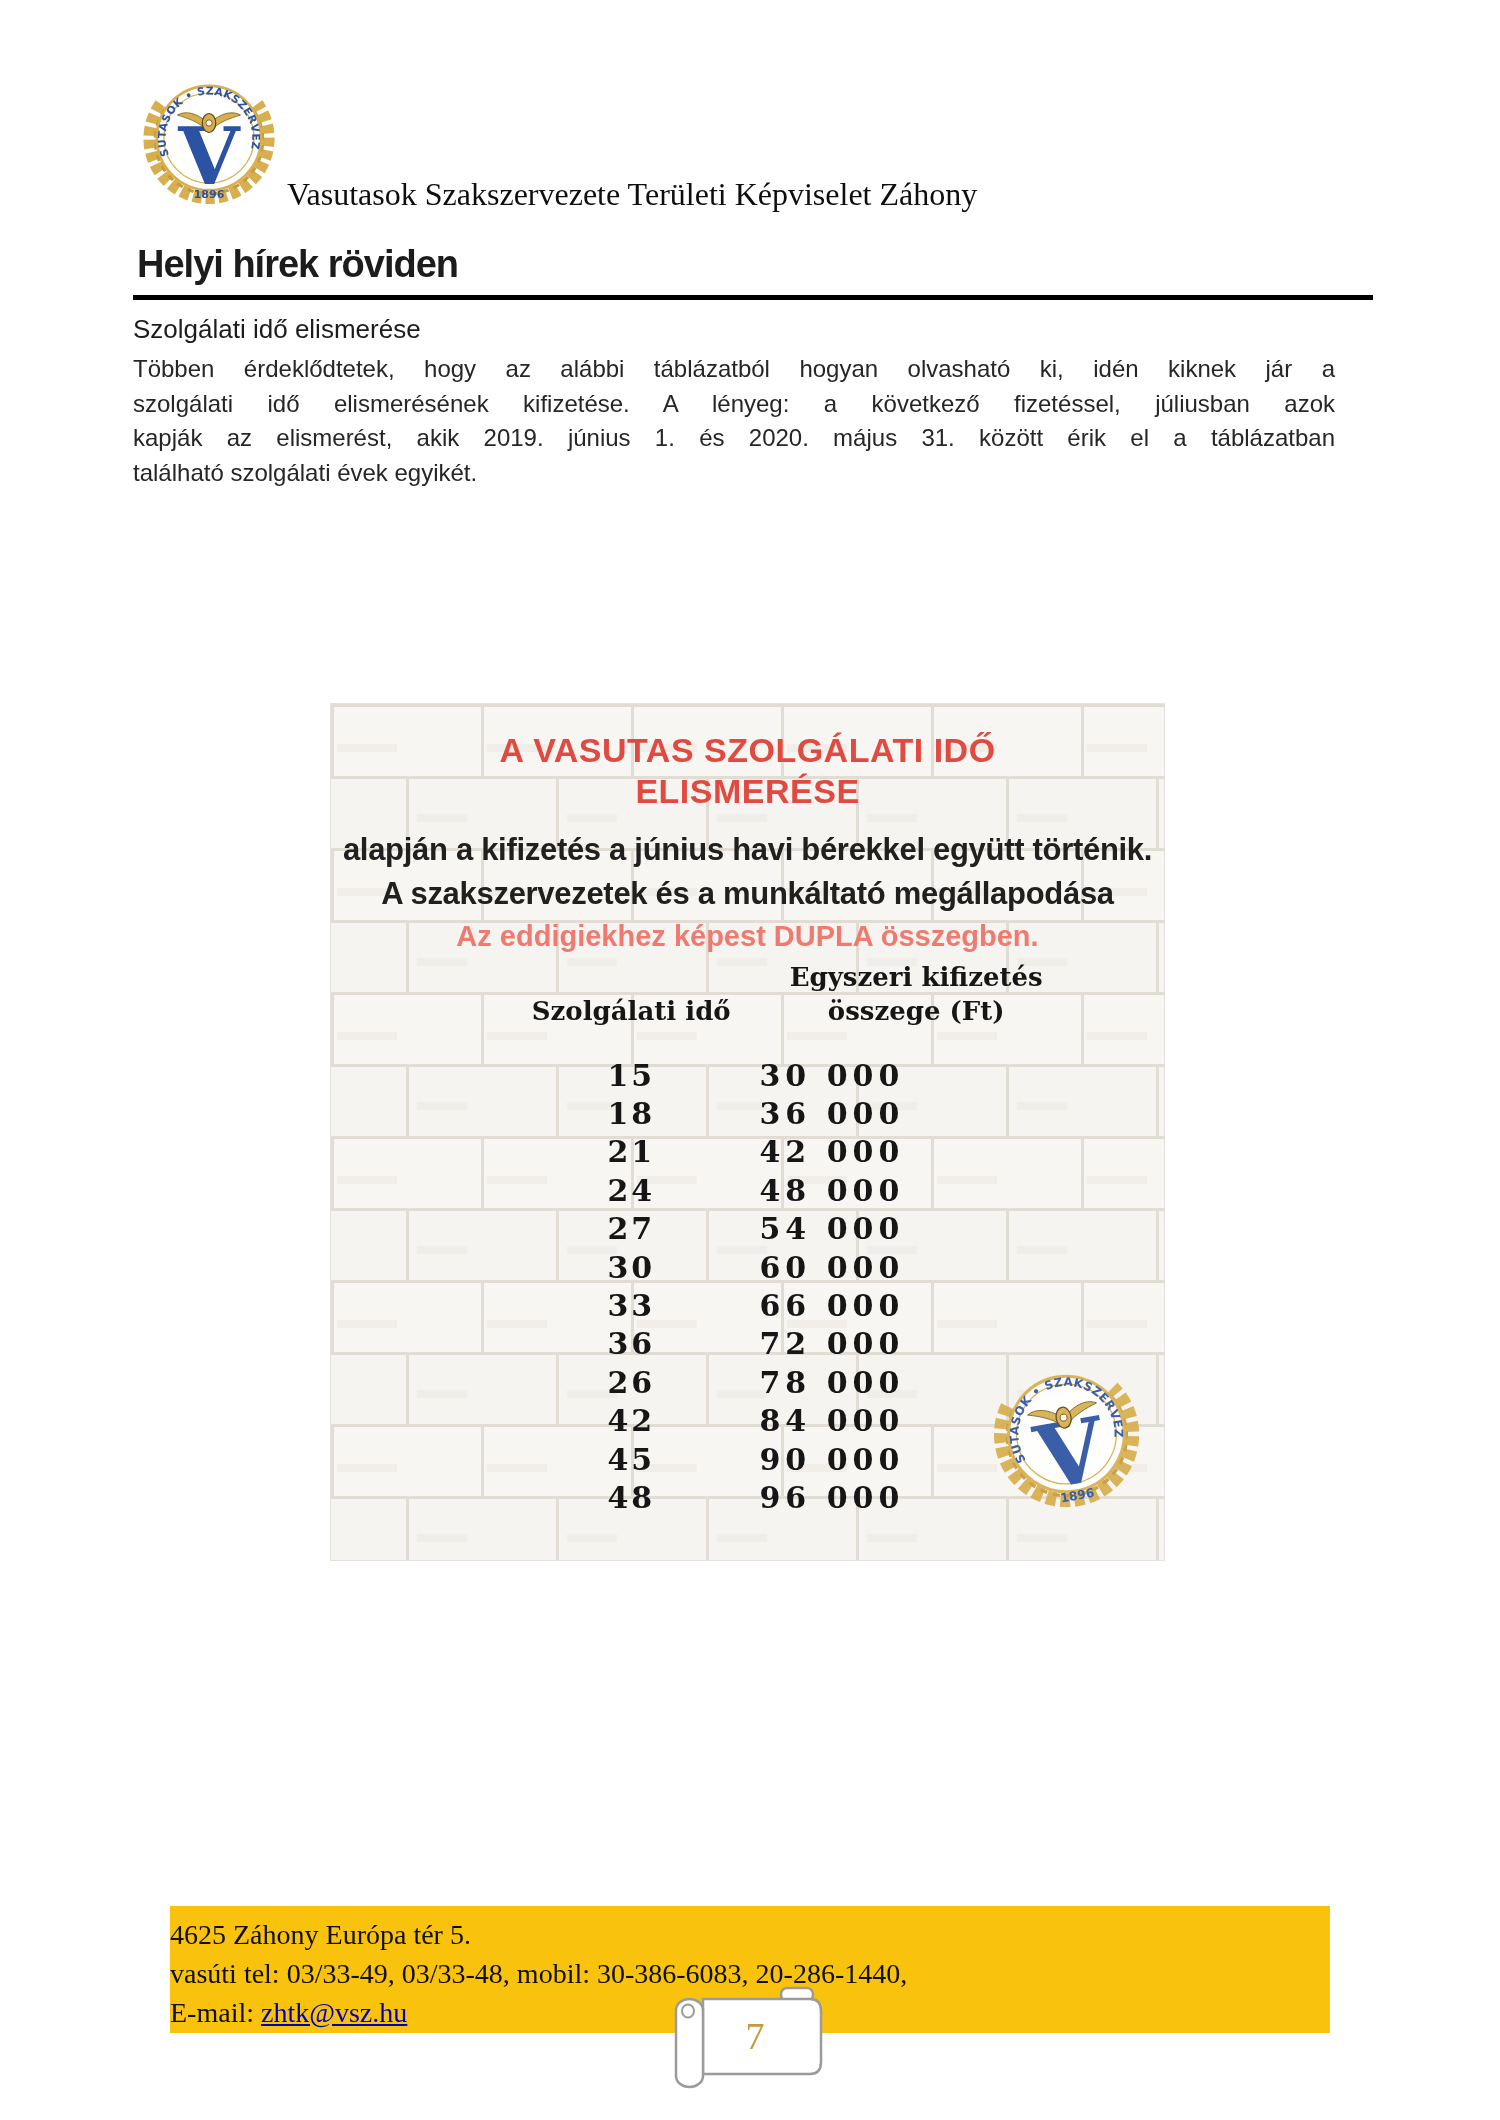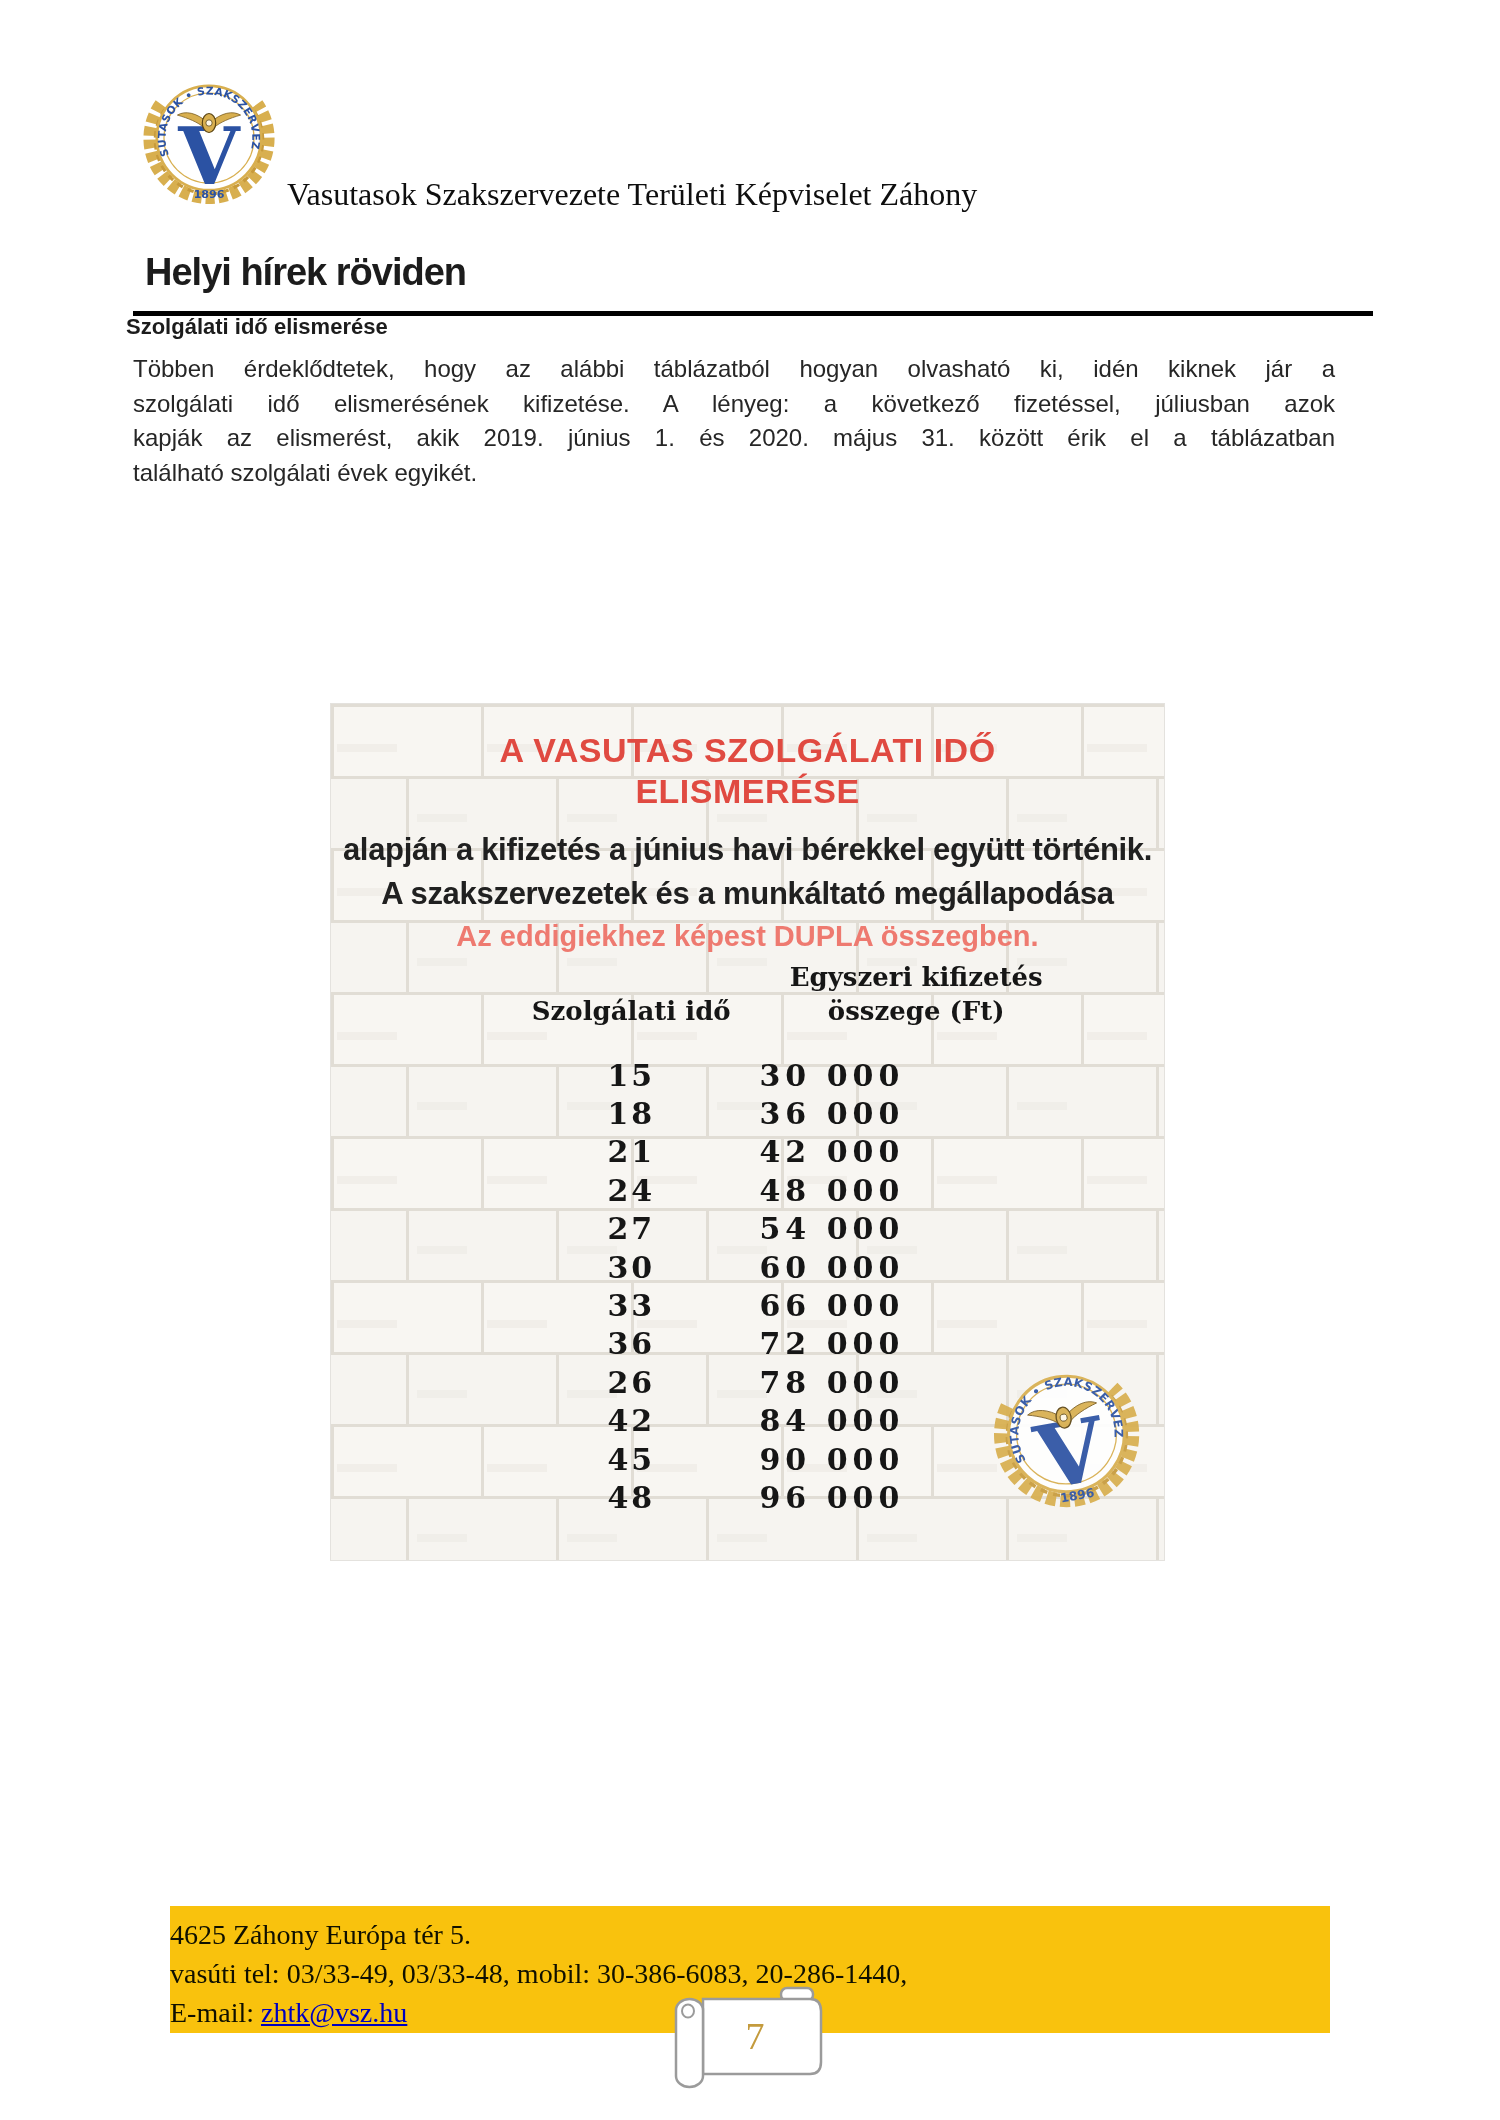--- a/index.html
+++ b/index.html
@@ -12,22 +12,22 @@
        font-family:"Liberation Sans",sans-serif;color:#1c1c1c;overflow:hidden}
 
   
   .logo-box{position:absolute;left:130px;top:56px;width:158px;height:164px}
   .org-title{position:absolute;left:287px;top:176px;font-family:"Liberation Serif",serif;
              font-size:32px;color:#0e0e0e;white-space:nowrap}
 
   
   .section-title-wrap{position:absolute;left:133px;top:240px;width:1240px;
                       border-bottom:5px solid #000;padding-bottom:7px}
-  .section-title{margin:12px;font-size:38px;font-weight:bold;letter-spacing:-1px;line-height:40px}
-  .sub-title{position:absolute;left:126px;top:314px;font-size:22px;font-weight:bold}
+  .section-title{margin:4px;font-size:38px;font-weight:bold;letter-spacing:-1px;line-height:40px}
+  .sub-title{position:absolute;left:133px;top:314px;font-size:26px;font-weight:normal}
 
   
   .body-paragraph{position:absolute;left:133px;top:352px;width:1202px;font-size:24px;color:#262626}
   .para-line{text-align:justify;text-align-last:justify;line-height:34.5px;white-space:normal}
   .para-line.last{text-align-last:left}
 
   
   .poster{position:absolute;left:330px;top:703px;width:835px;height:858px;
           border:1px solid #e4e2de;overflow:hidden;background:#f6f4f0}
   .brick-bg{position:absolute;left:0;top:0;width:100%;height:100%}

